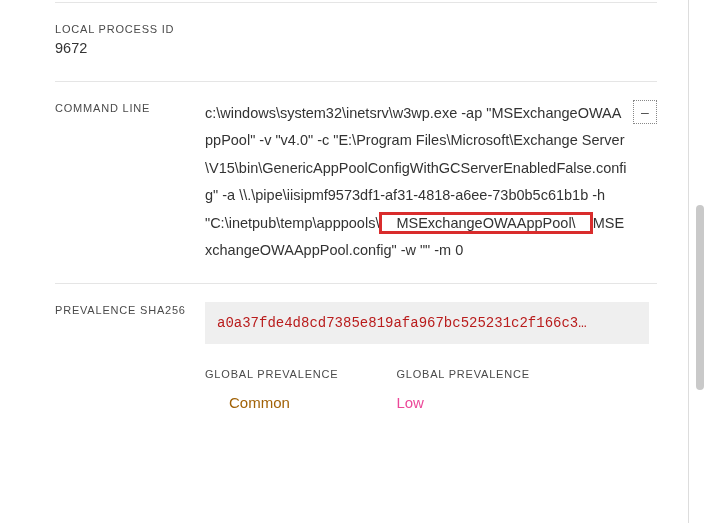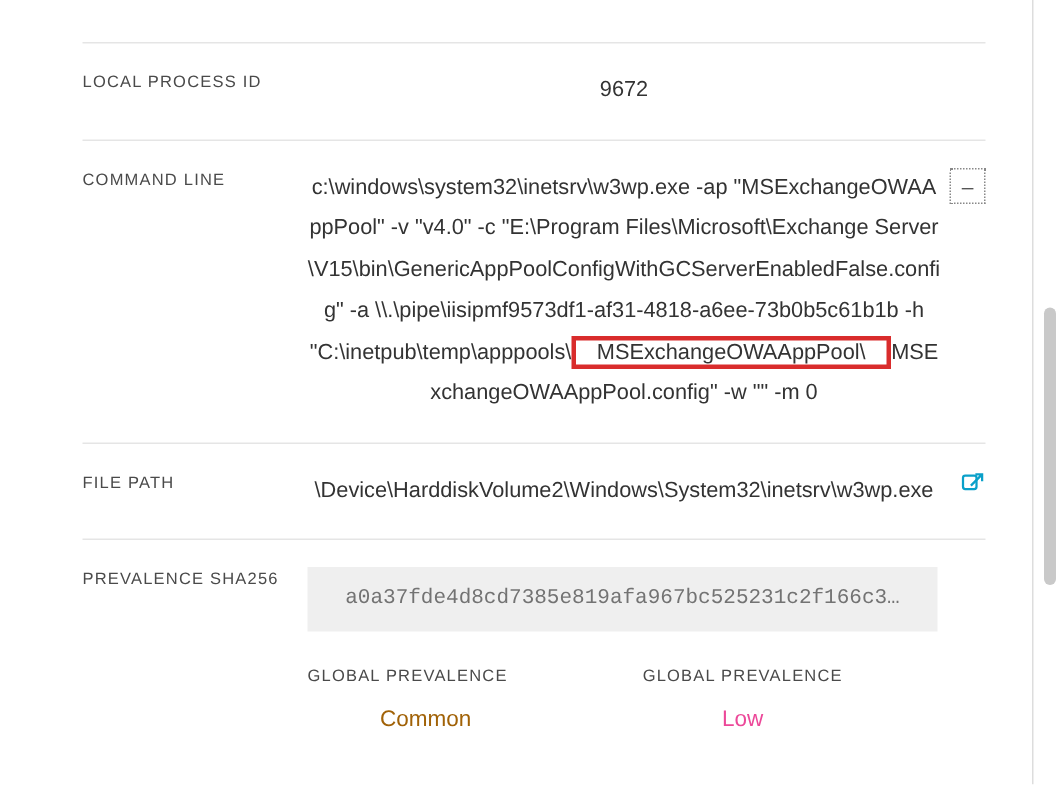--- a/index.html
+++ b/index.html
@@ -16,40 +16,40 @@
   }
   .row {
     display: flex;
     border-bottom: 1px solid #e5e5e5;
     padding: 18px 0;
     align-items: flex-start;
     position: relative;
   }
   .row.first {
     border-top: 1px solid #e5e5e5;
-    margin-top: 28px;
+    margin-top: 2px;
+    flex-direction: column;
   }
   .label {
     width: 150px;
     flex-shrink: 0;
     font-size: 11px;
     letter-spacing: 0.8px;
     color: #4a4a4a;
     font-weight: 500;
     padding-top: 2px;
   }
   .value {
     flex: 1;
     font-size: 14.5px;
     color: #333;
     line-height: 1.9;
     word-break: break-all;
     padding-right: 30px;
     position: relative;
-    text-align: center;
   }
   .collapse-btn {
     position: absolute;
     right: 0;
     top: 0;
     width: 22px;
     height: 22px;
     border: 1px dotted #888;
     background: #fff;
     display: flex;
@@ -75,33 +75,33 @@
     fill: none;
     stroke-width: 2;
   }
   .highlight-box {
     border: 3px solid #d92c2c;
     padding: 0 14px;
     display: inline;
   }
   .sha-box {
     background: #efefef;
-    padding: 8px 0;
+    padding: 8px 12px;
     font-family: "Courier New", monospace;
     font-size: 14px;
-    color: #737373;
+    color: #b91c1c;
     white-space: nowrap;
     overflow: hidden;
     text-overflow: ellipsis;
     width: 420px;
   }
   .prevalence {
     display: flex;
     margin-top: 20px;
-    gap: 90px;
+    gap: 58px;
   }
   .prev-block {
     display: flex;
     flex-direction: column;
     gap: 4px;
   }
   .prev-label {
     font-size: 11px;
     letter-spacing: 0.8px;
     color: #4a4a4a;
@@ -147,32 +147,20 @@
   <div class="row">
     <div class="label">COMMAND LINE</div>
     <div class="value">
       <span>c:\windows\system32\inetsrv\w3wp.exe -ap "MSExchangeOWAAppPool" -v "v4.0" -c "E:\Program Files\Microsoft\Exchange Server\V15\bin\GenericAppPoolConfigWithGCServerEnabledFalse.config" -a \\.\pipe\iisipmf9573df1-af31-4818-a6ee-73b0b5c61b1b -h "C:\inetpub\temp\apppools\</span><span class="highlight-box">MSExchangeOWAAppPool\</span><span>MSExchangeOWAAppPool.config" -w "" -m 0</span>
       <div class="collapse-btn">
         <span>–</span>
       </div>
     </div>
   </div>
 
-  <div class="row">
-    <div class="label">FILE PATH</div>
-    <div class="value">
-      <span>\Device\HarddiskVolume2\Windows\System32\inetsrv\w3wp.exe</span>
-      <div class="action-icon">
-        <svg viewBox="0 0 24 24">
-          <rect x="4" y="4" width="12" height="12" rx="2"></rect>
-          <path d="M10 10 L20 0 M14 0 H20 V6" transform="translate(1,3)"></path>
-        </svg>
-      </div>
-    </div>
-  </div>
 
   <div class="row" style="border-bottom:none;">
     <div class="label">PREVALENCE SHA256</div>
     <div class="value" style="padding-right:0;">
       <div class="sha-box">a0a37fde4d8cd7385e819afa967bc525231c2f166c3…</div>
       <div class="prevalence">
         <div class="prev-block">
           <span class="prev-label">GLOBAL PREVALENCE</span>
           <span class="prev-value-common">Common</span>
         </div>

